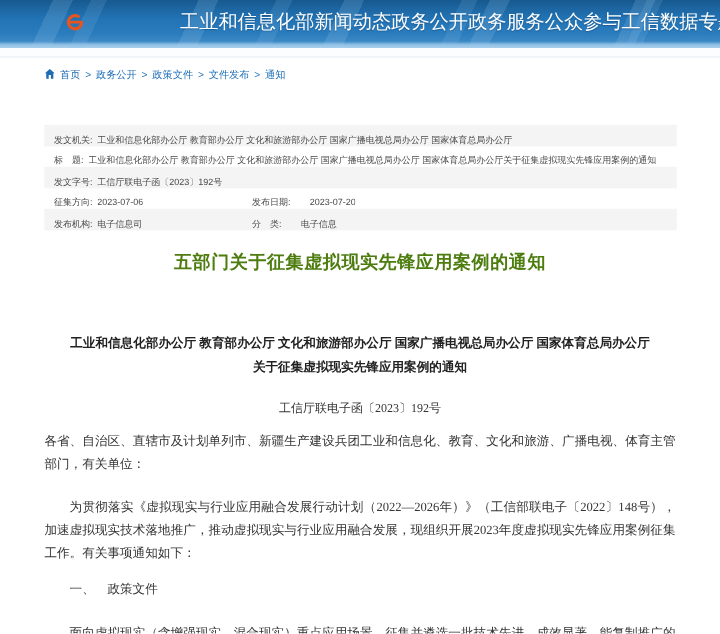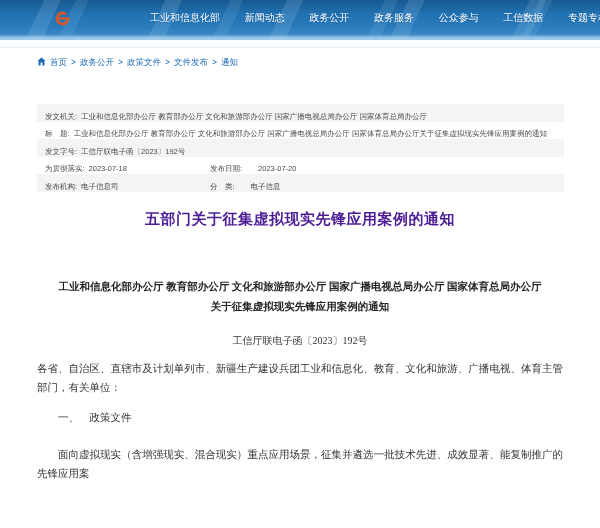--- a/index.html
+++ b/index.html
@@ -14,21 +14,21 @@
     background:
       repeating-linear-gradient(115deg, rgba(255,255,255,0.00) 0 40px, rgba(160,205,240,0.18) 40px 55px, rgba(255,255,255,0.00) 55px 110px),
       repeating-linear-gradient(-65deg, rgba(255,255,255,0.00) 0 60px, rgba(140,195,235,0.15) 60px 72px, rgba(255,255,255,0.00) 72px 140px),
       linear-gradient(180deg,#17598f 0%,#2273b4 38%,#2a7cbd 70%,#3c88c4 86%,#8fc0e6 93%,#a9cfeb 100%);
   }
   .nav-items{
     box-sizing:border-box;width:608px;padding-left:150px;height:36px;
     display:flex;justify-content:space-between;align-items:center;
   }
   .nav-item{
-    color:#ffffff;font-size:10px;white-space:nowrap;cursor:pointer;
+    color:#ffffff;font-size:16px;white-space:nowrap;cursor:pointer;
     text-shadow:0 1px 1px rgba(0,40,80,.35);
   }
   .logo{position:absolute;left:54px;top:10px;width:17px;height:17px;}
   
   .topgap{height:7px;background:#fbfdfe;border-bottom:1px solid #e9eef3;}
   
   .breadcrumb{
     padding:9px 0 0 37px;font-size:8.5px;line-height:10px;color:#1d6db5;
     display:flex;align-items:flex-start;gap:4px;
   }
@@ -43,21 +43,21 @@
   }
   .meta-row:nth-child(odd){background:#f4f4f5;}
   .meta-label{flex:0 0 auto;margin-right:4px;}
   .meta-val{flex:0 1 auto;overflow:hidden;}
   .meta-cell1{flex:0 0 165px;display:flex;overflow:hidden;}
   .meta-cell2{flex:1 1 auto;display:flex;overflow:hidden;gap:12px;}
   
   .article{margin:0 37px;color:#333;}
   .doc-title{
     margin-top:17px;font-size:15px;line-height:20px;font-weight:bold;
-    text-align:center;color:#4c1d95;font-family:"Liberation Sans",sans-serif;
+    text-align:center;color:#4d7c0f;font-family:"Liberation Sans",sans-serif;
     letter-spacing:0.5px;
   }
   .sub-title{
     margin:48px auto 0;max-width:488px;text-align:center;
     font-family:"Liberation Serif",serif;font-weight:bold;
     font-size:10.5px;line-height:20px;color:#222;
   }
   .doc-num{
     margin-top:14px;text-align:center;font-family:"Liberation Serif",serif;
     font-size:10px;line-height:20px;color:#333;
@@ -118,22 +118,22 @@
   <div class="meta-row">
     <span class="meta-label">标　题:</span>
     <span class="meta-val">工业和信息化部办公厅 教育部办公厅 文化和旅游部办公厅 国家广播电视总局办公厅 国家体育总局办公厅关于征集虚拟现实先锋应用案例的通知</span>
   </div>
   <div class="meta-row">
     <span class="meta-label">发文字号:</span>
     <span class="meta-val">工信厅联电子函〔2023〕192号</span>
   </div>
   <div class="meta-row">
     <span class="meta-cell1">
-      <span class="meta-label">为贯彻落实:</span>
-      <span class="meta-val">2023-07-18</span>
+      <span class="meta-label">征集方向:</span>
+      <span class="meta-val">2023-07-06</span>
     </span>
     <span class="meta-cell2">
       <span class="meta-label">发布日期:</span>
       <span class="meta-val">2023-07-20</span>
     </span>
   </div>
   <div class="meta-row">
     <span class="meta-cell1">
       <span class="meta-label">发布机构:</span>
       <span class="meta-val">电子信息司</span>
@@ -143,15 +143,16 @@
       <span class="meta-val">电子信息</span>
     </span>
   </div>
 </div>
 
 <div class="article">
   <div class="doc-title">五部门关于征集虚拟现实先锋应用案例的通知</div>
   <div class="sub-title">工业和信息化部办公厅 教育部办公厅 文化和旅游部办公厅 国家广播电视总局办公厅 国家体育总局办公厅关于征集虚拟现实先锋应用案例的通知</div>
   <div class="doc-num">工信厅联电子函〔2023〕192号</div>
   <p class="bodyp p1">各省、自治区、直辖市及计划单列市、新疆生产建设兵团工业和信息化、教育、文化和旅游、广播电视、体育主管部门，有关单位：</p>
+  <p class="bodyp p2">为贯彻落实《虚拟现实与行业应用融合发展行动计划（2022—2026年）》（工信部联电子〔2022〕148号），加速虚拟现实技术落地推广，推动虚拟现实与行业应用融合发展，现组织开展2023年度虚拟现实先锋应用案例征集工作。有关事项通知如下：</p>
   <p class="bodyp sec-h">一、　政策文件</p>
   <p class="bodyp p3">面向虚拟现实（含增强现实、混合现实）重点应用场景，征集并遴选一批技术先进、成效显著、能复制推广的先锋应用案</p>
 </div>
 
 </body></html>

